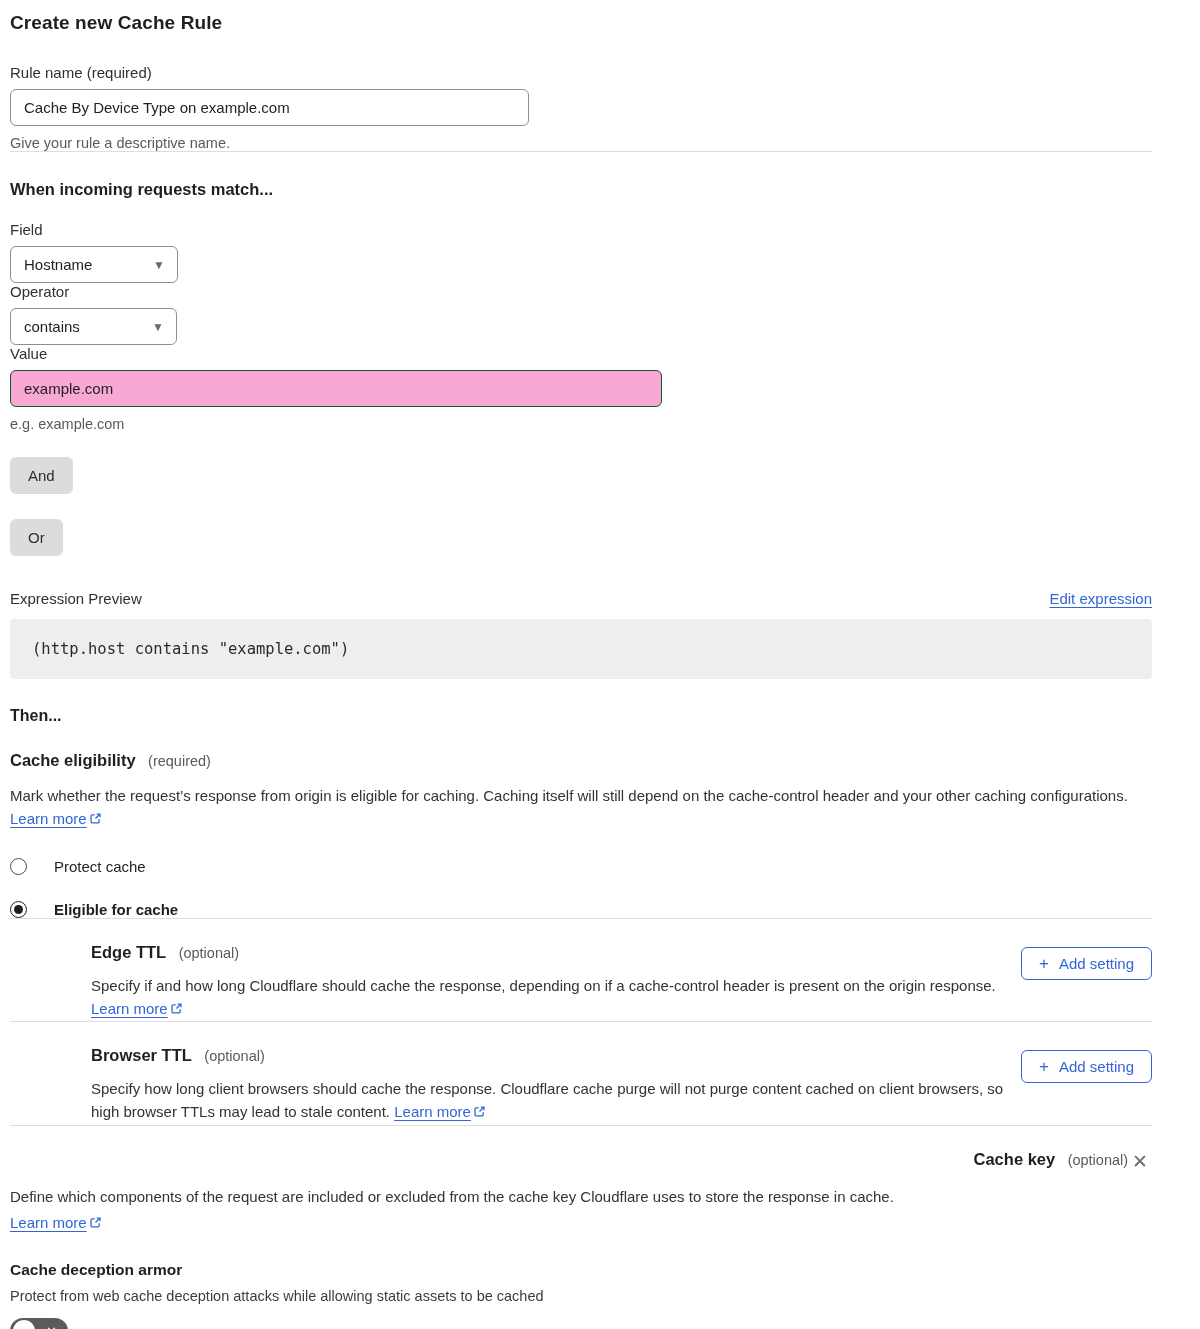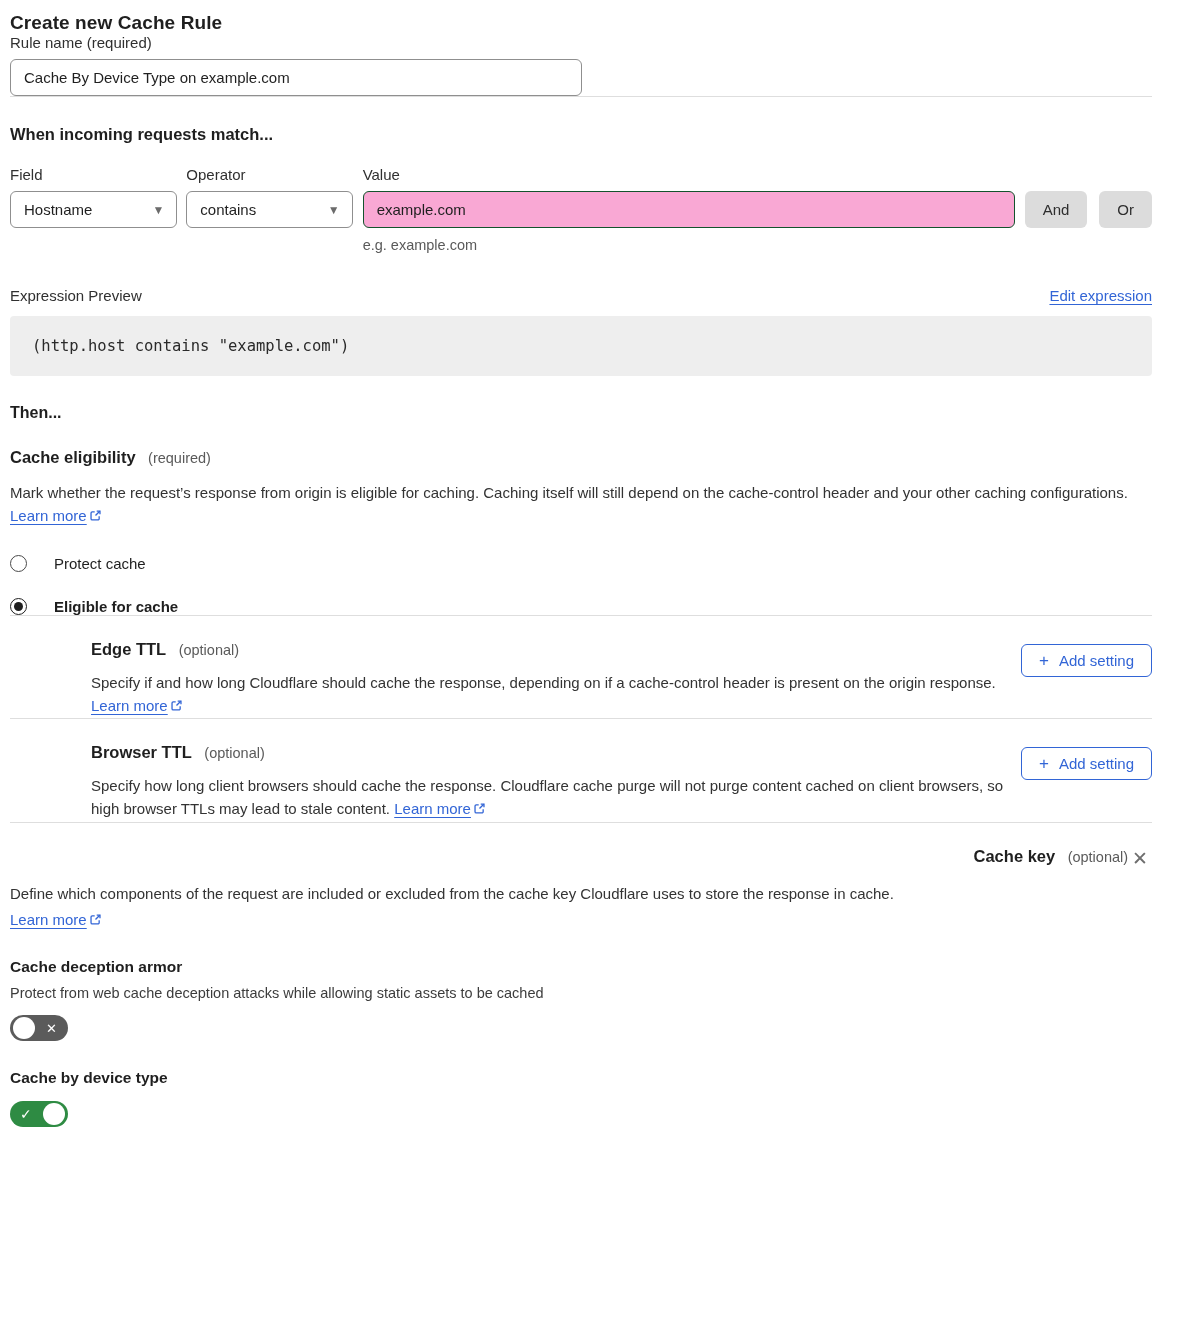--- a/index.html
+++ b/index.html
@@ -12,30 +12,30 @@
   .page { padding: 12px 48px 24px 10px; width:1200px; }
 
   h1.page-title { font-size:19px; font-weight:700; letter-spacing:.1px; }
 
   .field-label { font-size:15px; color:#303030; margin-bottom:8px; }
   .helper { font-size:14.5px; color:#5a5a5a; margin-top:9px; }
 
   .text-input {
     height:37px; border:1px solid #8f8f8f; border-radius:6px;
     font-family:"Liberation Sans", sans-serif;
-    font-size:15px; color:#1f1f1f; padding:0 13px; background:#fff; width:572px;
+    font-size:15px; color:#1f1f1f; padding:0 13px; background:#fff; width:519px;
     outline:none;
   }
 
   hr.divider { border:none; border-top:1px solid #dedede; margin:0; }
 
   .section-heading { font-size:16.5px; font-weight:700; color:#1f1f1f; }
   .opt-flag { font-size:14.5px; font-weight:400; color:#5a5a5a; margin-left:8px; }
 
-  .match-grid { display:flex; align-items:flex-start; margin-top:22px; }
+  .match-grid { display:flex; align-items:flex-start; margin-top:22px;flex-direction:column; }
   .ctl-col { display:flex; flex-direction:column; }
   .select-box {
     position:relative; height:37px; border:1px solid #8f8f8f; border-radius:6px;
     background:#fff; display:flex; align-items:center; padding:4px 13px;
     font-size:15px; color:#1f1f1f; cursor:pointer;
   }
   .select-box .caret { position:absolute; right:12px; top:50%; transform:translateY(-50%); color:#6b6b6b; font-size:12px; }
   .value-input {
     height:37px; border:1px solid #14532d; border-radius:6px; background:#f9a8d4;
     font-family:"Liberation Sans", sans-serif; font-size:15px; color:#1f1f1f;
@@ -101,32 +101,33 @@
 
   .banner {
     background:#e9f2fc; border:1px solid #b9d4f2; border-radius:6px;
     padding:13px 22px; font-size:15.5px; color:#20396b;
   }
 
   
   .mt-6{margin-top:6px}
   .mt-12{margin-top:12px}.mt-14{margin-top:14px}
   .mt-24{margin-top:24px}.mt-26{margin-top:26px}.mt-28{margin-top:28px}
-  .mt-30{}.mt-34{margin-top:34px}
+  .mt-30{margin-top:30px}.mt-34{margin-top:34px}
 </style>
 </head>
 <body>
 
 <div class="page">
 
   <h1 class="page-title">Create new Cache Rule</h1>
 
   
   <div class="field-label mt-30">Rule name (required)</div>
   <input class="text-input" type="text" value="Cache By Device Type on example.com" style="">
+  <div class="helper">Give your rule a descriptive name.</div>
 
   <hr class="divider mt-24">
 
   
   <div class="section-heading mt-28">When incoming requests match...</div>
 
   <div class="match-grid">
     <div class="ctl-col" style="width:168px; margin-right:9px;">
       <div class="field-label">Field</div>
       <div class="select-box">

